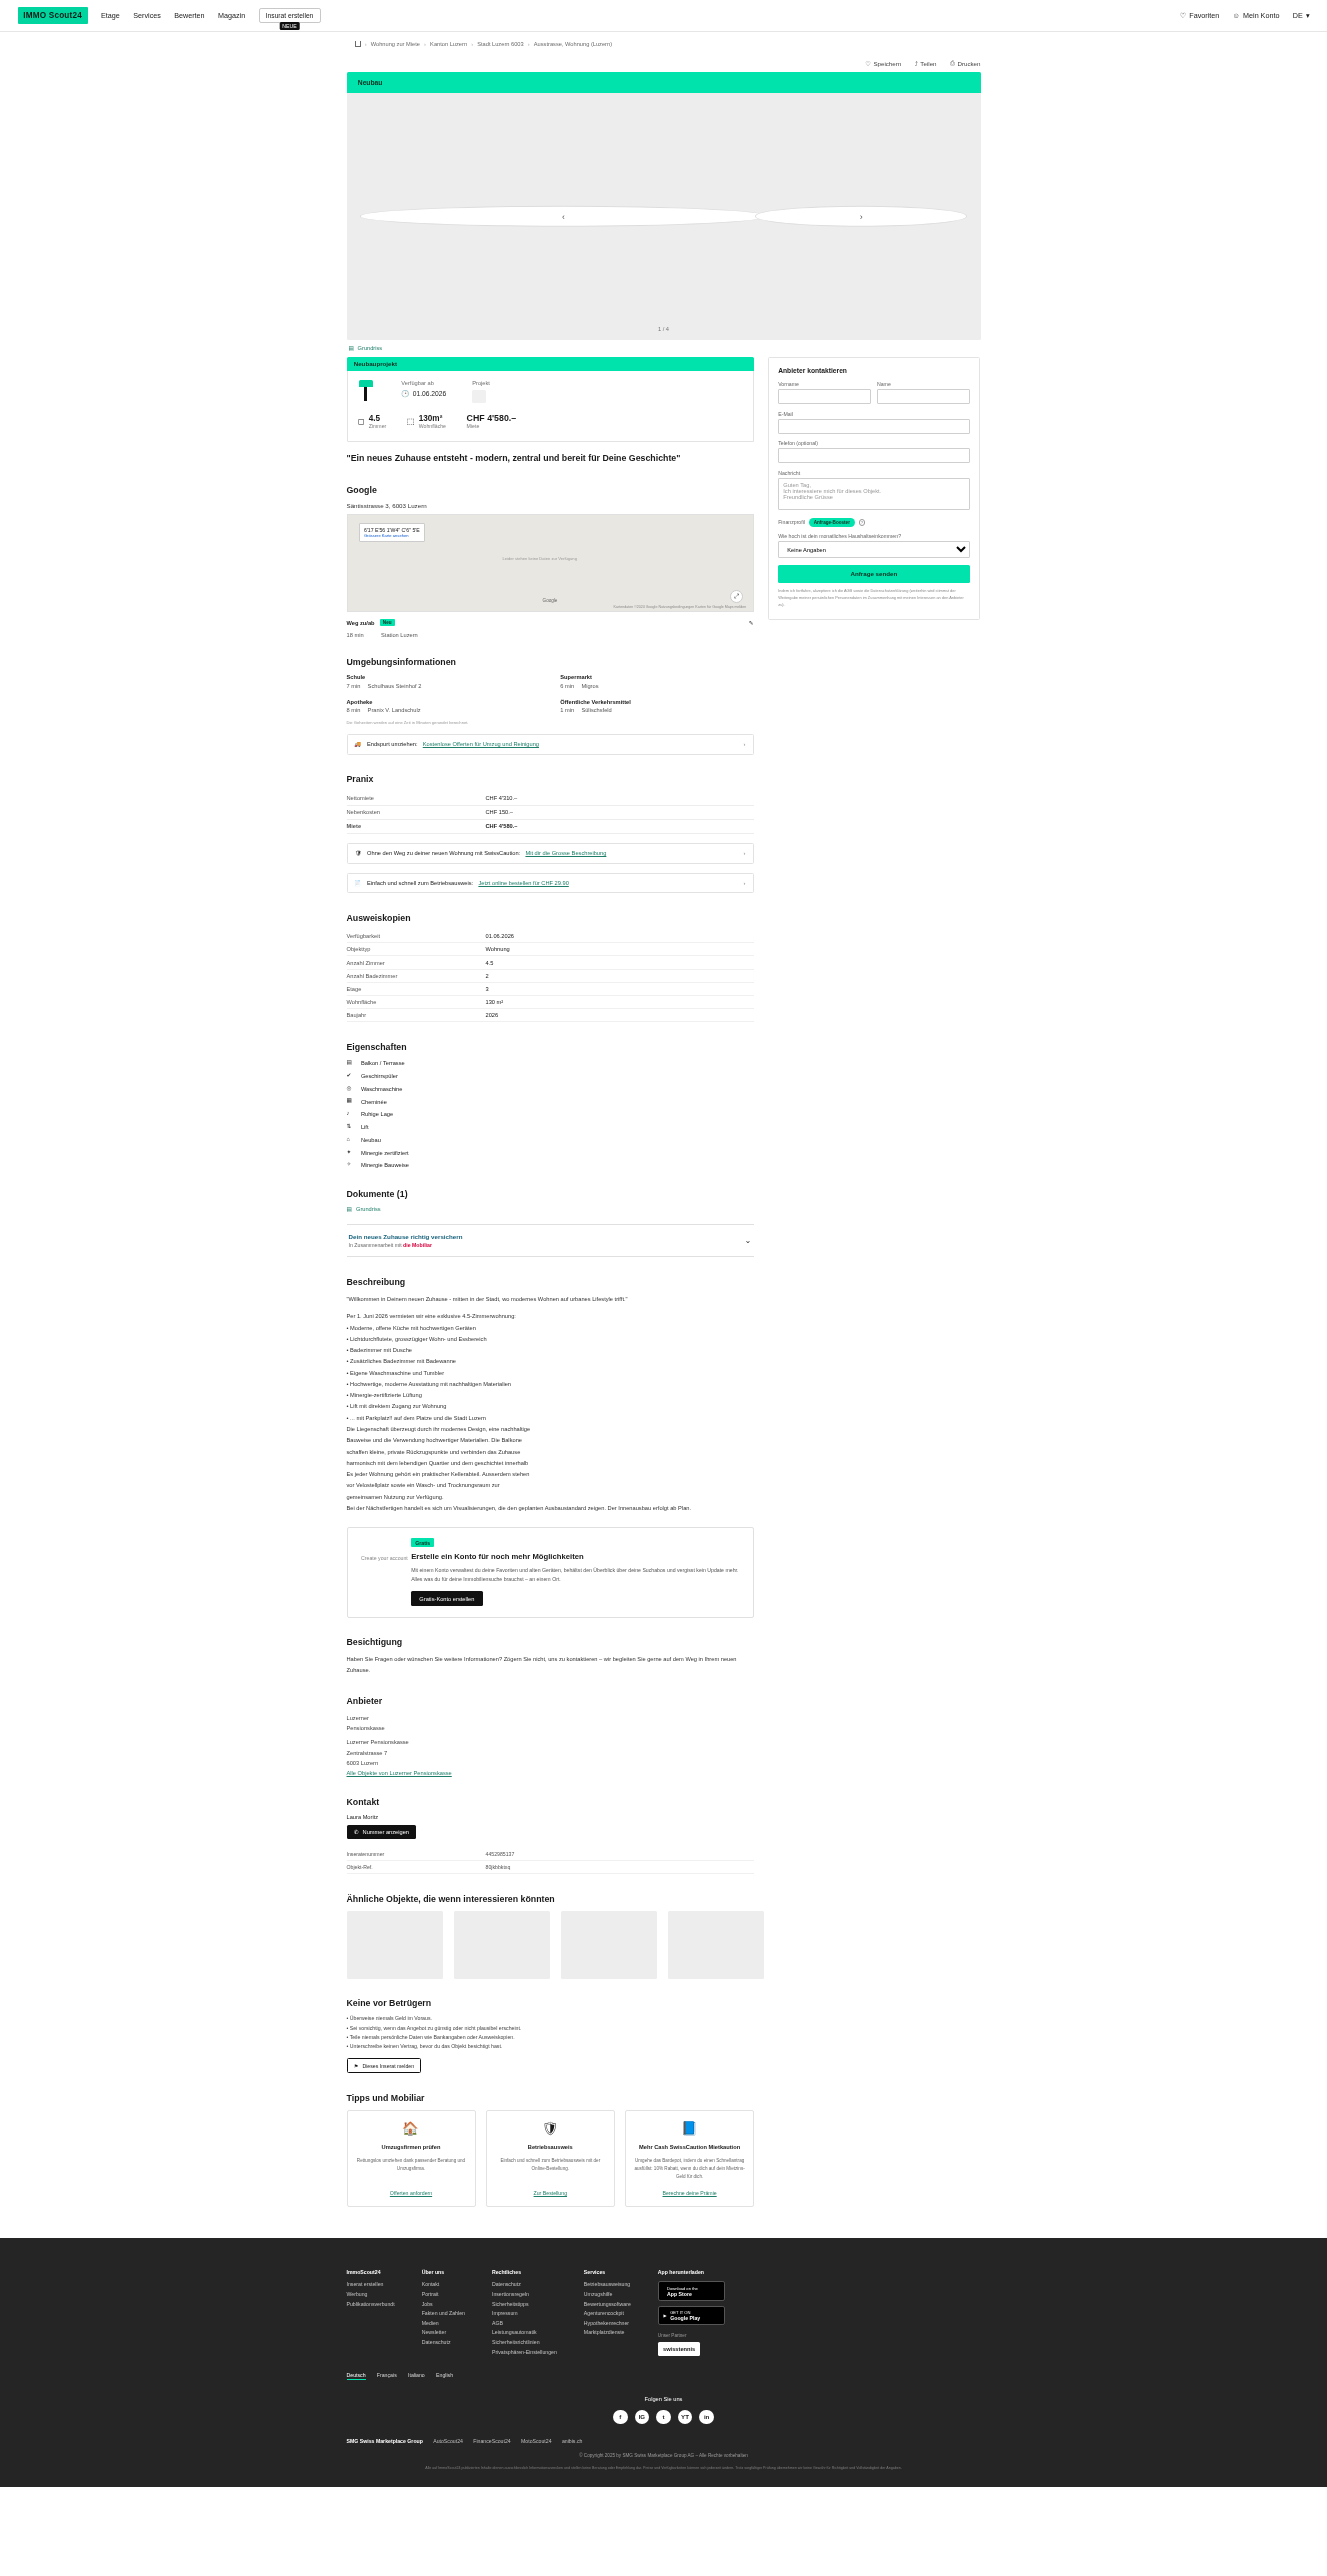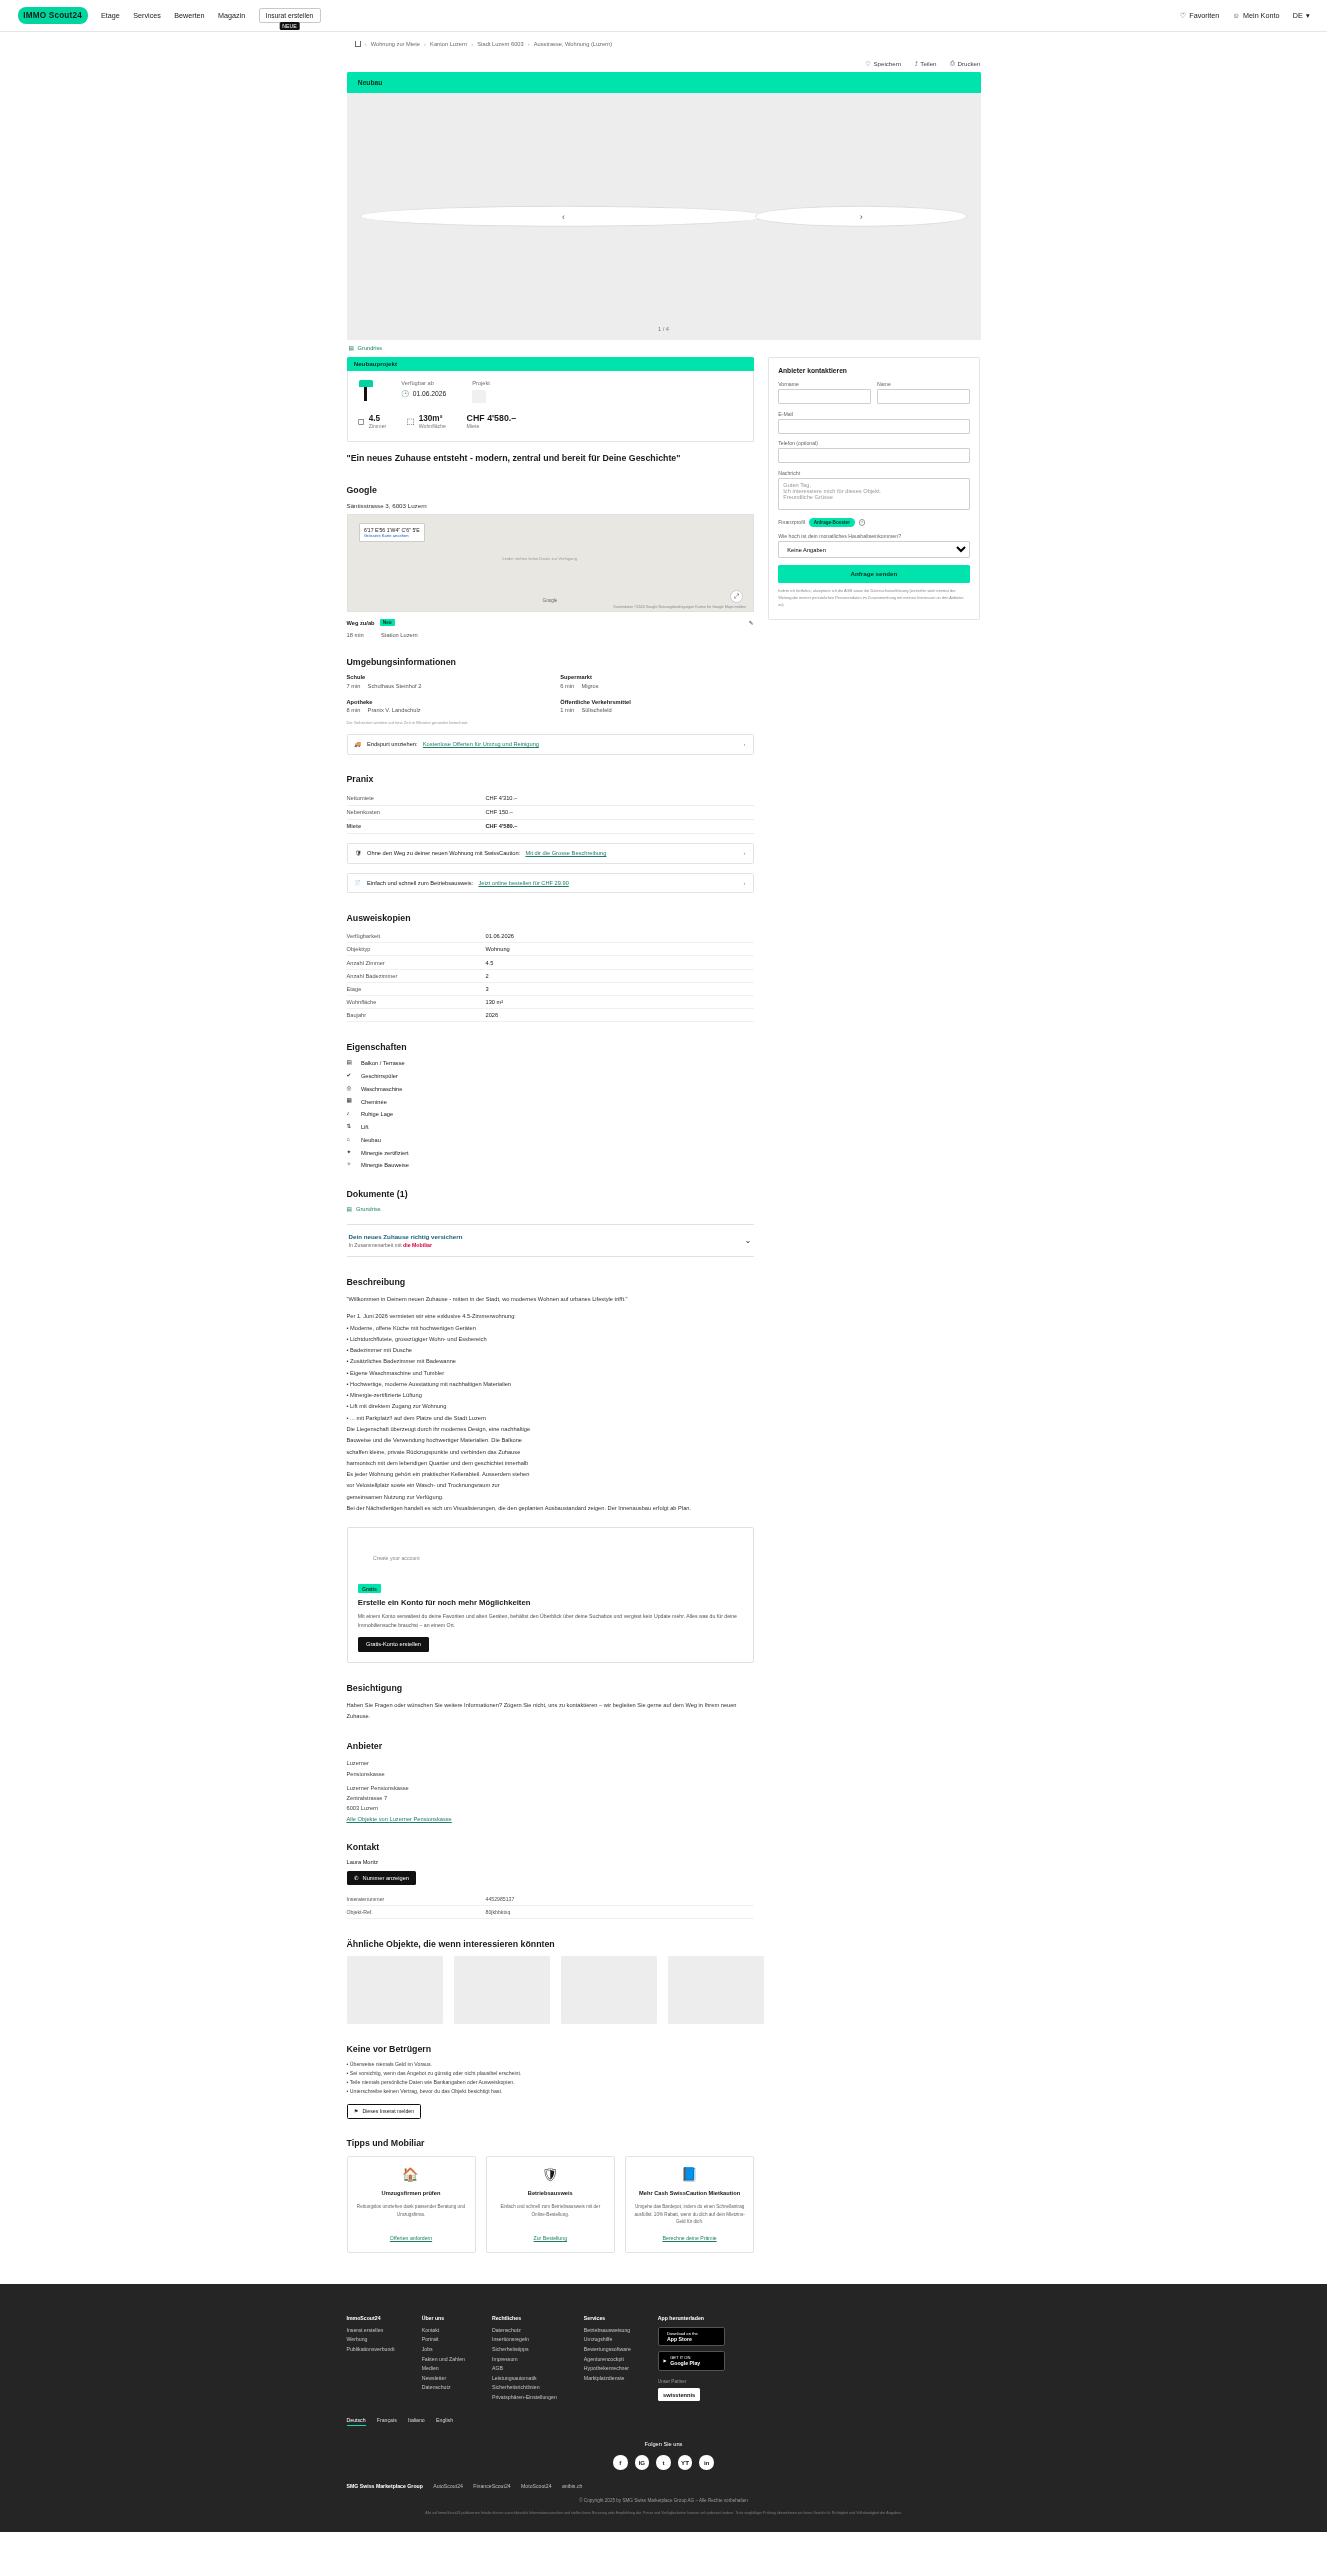--- a/index.html
+++ b/index.html
@@ -13,21 +13,21 @@
   .page { width:1327px; margin:0 auto; }
 
   
   .topnav {
     height:32px; background:#ffffff; border-bottom:0.5px solid #e6e6e6;
     display:flex; align-items:center; padding:0 17.5px; gap:13.4px;
     position:relative;
   }
   .logo {
     background:#00d5a0; color:#0b1f18; font-weight:bold; font-size:8.2px;
-    padding:3.6px 5.7px; border-radius:8px; letter-spacing:0.2px;
+    padding:3.6px 5.7px; border-radius:1px; letter-spacing:0.2px;
   }
   .navlinks { display:flex; gap:13.4px; font-size:7.2px; color:#1a1a1a; }
   .navlinks span { cursor:pointer; }
   .nav-right { margin-left:auto; display:flex; align-items:center; gap:13.4px; font-size:7.2px; }
   .nav-right .item { display:flex; align-items:center; gap:3.1px; }
   .ins-btn {
     border:0.5px solid #c8c8c8; border-radius:2.1px; padding:3.1px 6.2px; font-size:6.7px;
     background:#fff; position:relative;
   }
   .ins-badge {
@@ -153,21 +153,21 @@
   .insurance .txt .t1 { font-size:6.2px; font-weight:bold; color:#14607a; }
   .insurance .txt .t2 { font-size:5.2px; color:#666; margin-top:2.1px; }
   .insurance .txt .t2 b { color:#d6003c; }
   .insurance .chev { margin-left:auto; font-size:8.2px; color:#333; }
 
   .descr p { font-size:5.7px; line-height:1.8; margin:0 0 1px 0; color:#333; }
   .descr .lead { margin-bottom:7.2px; }
 
   .accountbox {
     border:0.5px solid #e0e0e0; border-radius:2.1px; margin:13.4px 0 0 0; padding:10.3px;
-    display:flex; gap:22px; align-items:flex-start;flex-direction:column;
+    display:flex; gap:0; align-items:flex-start;
   }
   .accountbox .ill { width:77px; font-size:5.2px; color:#888; text-align:center; padding-top:17.5px; }
   .badge-free { background:#00e3ad; color:#07301f; font-size:5.2px; font-weight:bold; padding:1.5px 4.1px; border-radius:1px; }
   .accountbox h4 { font-size:7.7px; margin:5.2px 0 5.2px 0; }
   .accountbox p { font-size:5.2px; color:#555; line-height:1.7; margin:0 0 7.2px 0; }
   .btn-dark { background:#111; color:#fff; font-size:5.7px; padding:4.6px 8.2px; border-radius:1.5px; display:inline-block; }
 
   .provider .p { font-size:5.7px; color:#444; line-height:1.8; }
   .provider .lnk { color:#1c7e68; text-decoration:underline; font-size:5.7px; }
 

